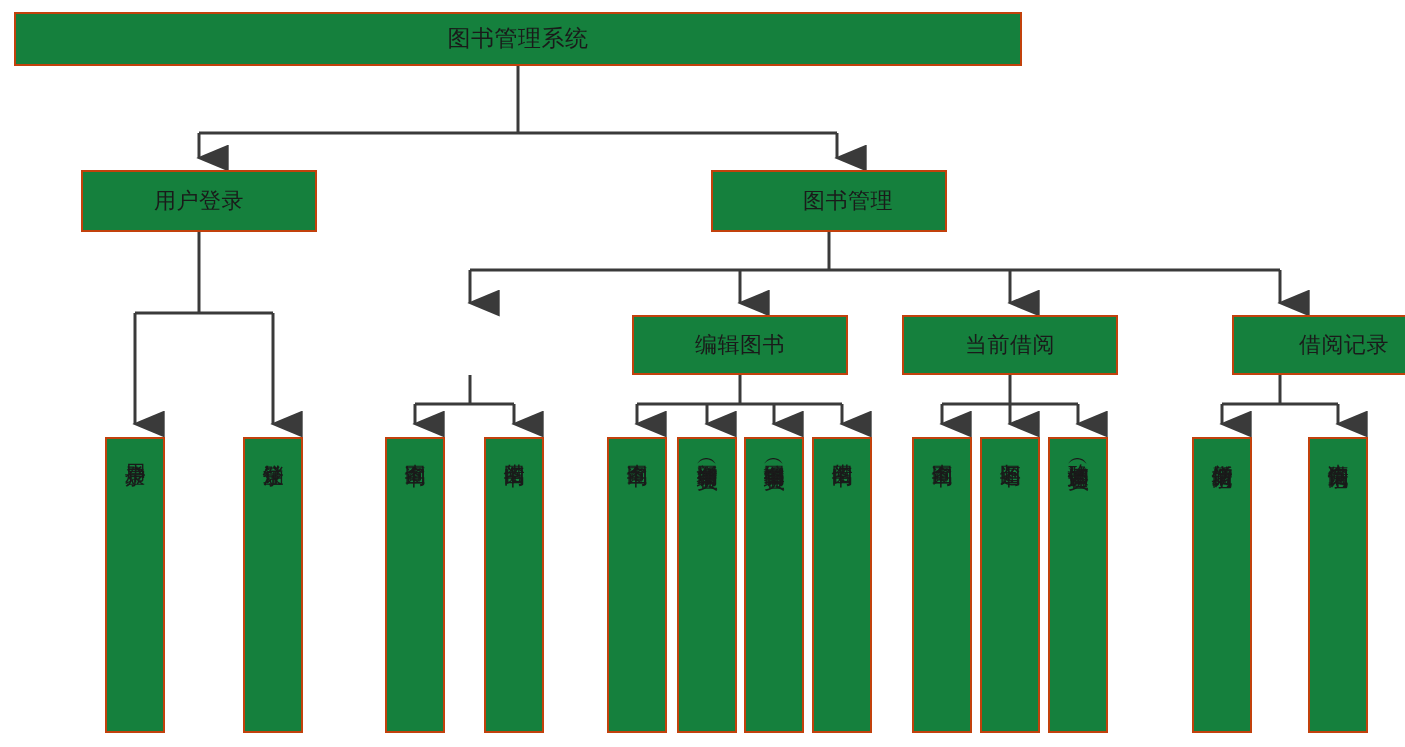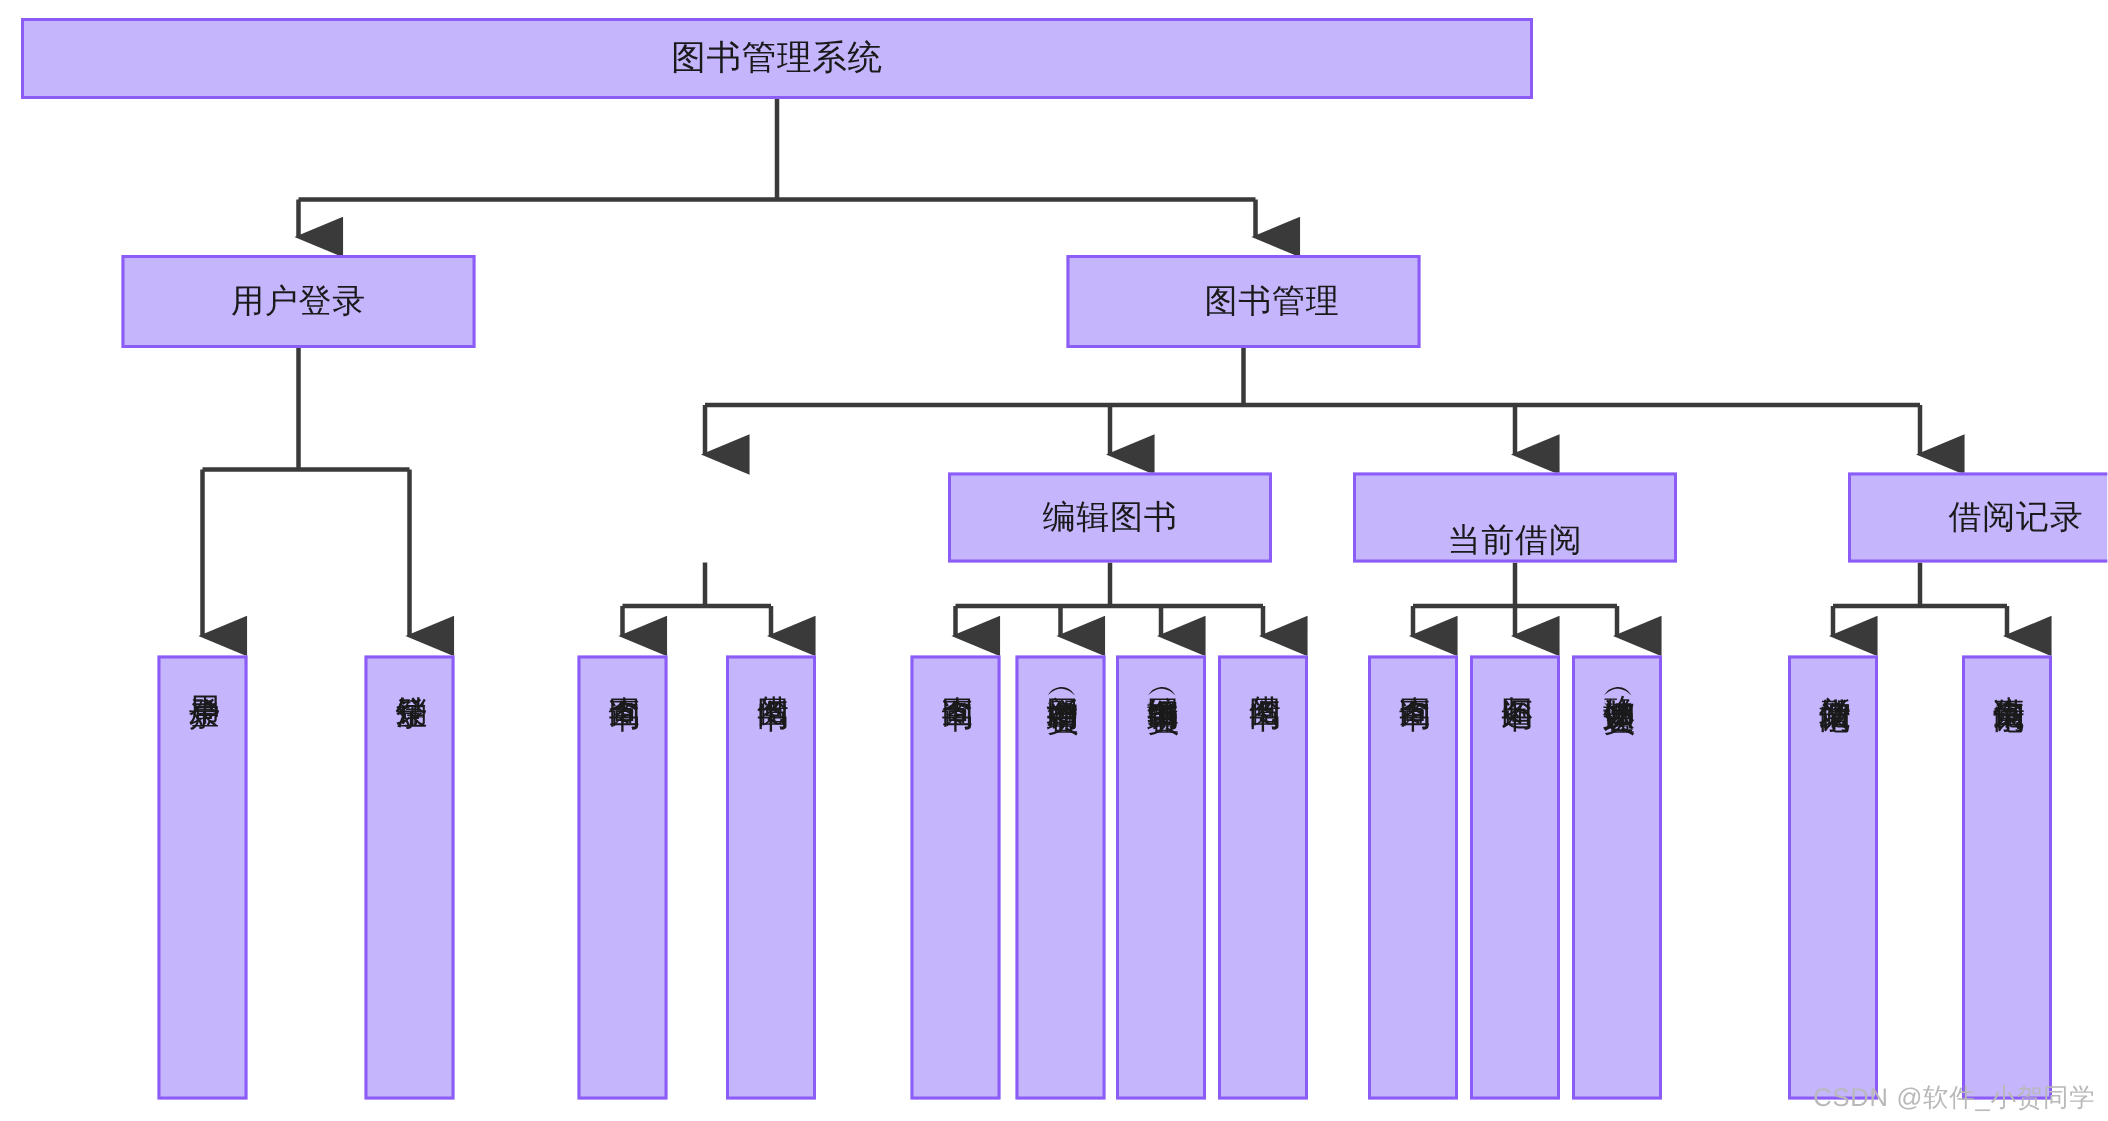--- a/index.html
+++ b/index.html
@@ -22,22 +22,22 @@
     position: absolute;
     left: 0;
     top: 0;
     width: 1405px;
     height: 747px;
     pointer-events: none;
   }
   .node {
     position: absolute;
     box-sizing: border-box;
-    background: #c4b5fd;
-    border: 2px solid #8b5cf6;
+    background: #15803d;
+    border: 2px solid #c2410c;
     display: flex;
     align-items: center;
     justify-content: center;
     color: #1a1a1a;
   }
   .node .label {
     display: block;
     text-align: center;
     line-height: 1.18;
     white-space: nowrap;
@@ -139,21 +139,21 @@
   <div class="node horiz" style="left:81px; top:170px; width:236px; height:62px;">
     <span class="label">用户登录</span>
   </div>
   <div class="node horiz" style="left:711px; top:170px; width:236px; height:62px;padding-left:38px;">
     <span class="label">图书管理</span>
   </div>
 
   <div class="node horiz" style="left:632px; top:315px; width:216px; height:60px;">
     <span class="label">编辑图书</span>
   </div>
-  <div class="node horiz" style="left:902px; top:315px; width:216px; height:60px;align-items:flex-end;">
+  <div class="node horiz" style="left:902px; top:315px; width:216px; height:60px;">
     <span class="label">当前借阅</span>
   </div>
   <div class="node horiz" style="left:1232px; top:315px; width:224px; height:60px;">
     <span class="label">借阅记录</span>
   </div>
 
   <div class="node vert" style="left:105px; top:437px; width:60px; height:296px;">
     <span class="label">用户登录</span>
   </div>
   <div class="node vert" style="left:243px; top:437px; width:60px; height:296px;">
@@ -190,14 +190,13 @@
     <span class="label">确认归还（管理员）</span>
   </div>
 
   <div class="node vert" style="left:1192px; top:437px; width:60px; height:296px;">
     <span class="label">新增借阅记录</span>
   </div>
   <div class="node vert" style="left:1308px; top:437px; width:60px; height:296px;">
     <span class="label">查询借阅记录</span>
   </div>
 
-  <div id="watermark">CSDN @软件_小贺同学</div>
 </div>
 
 </body></html>

